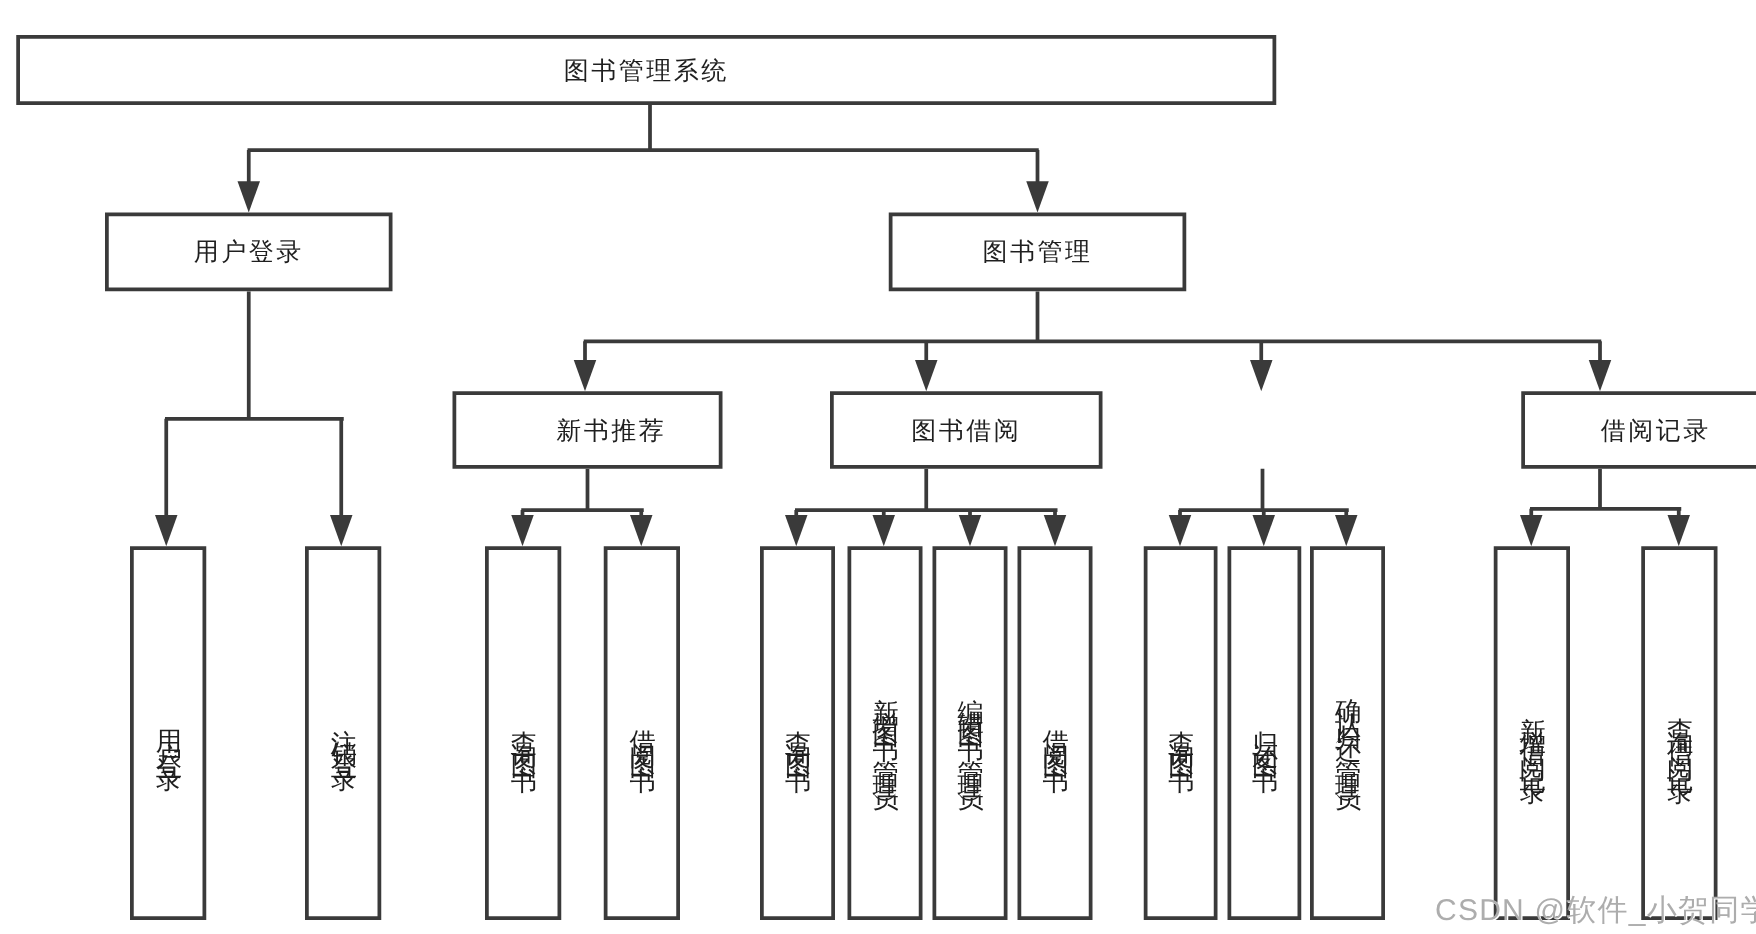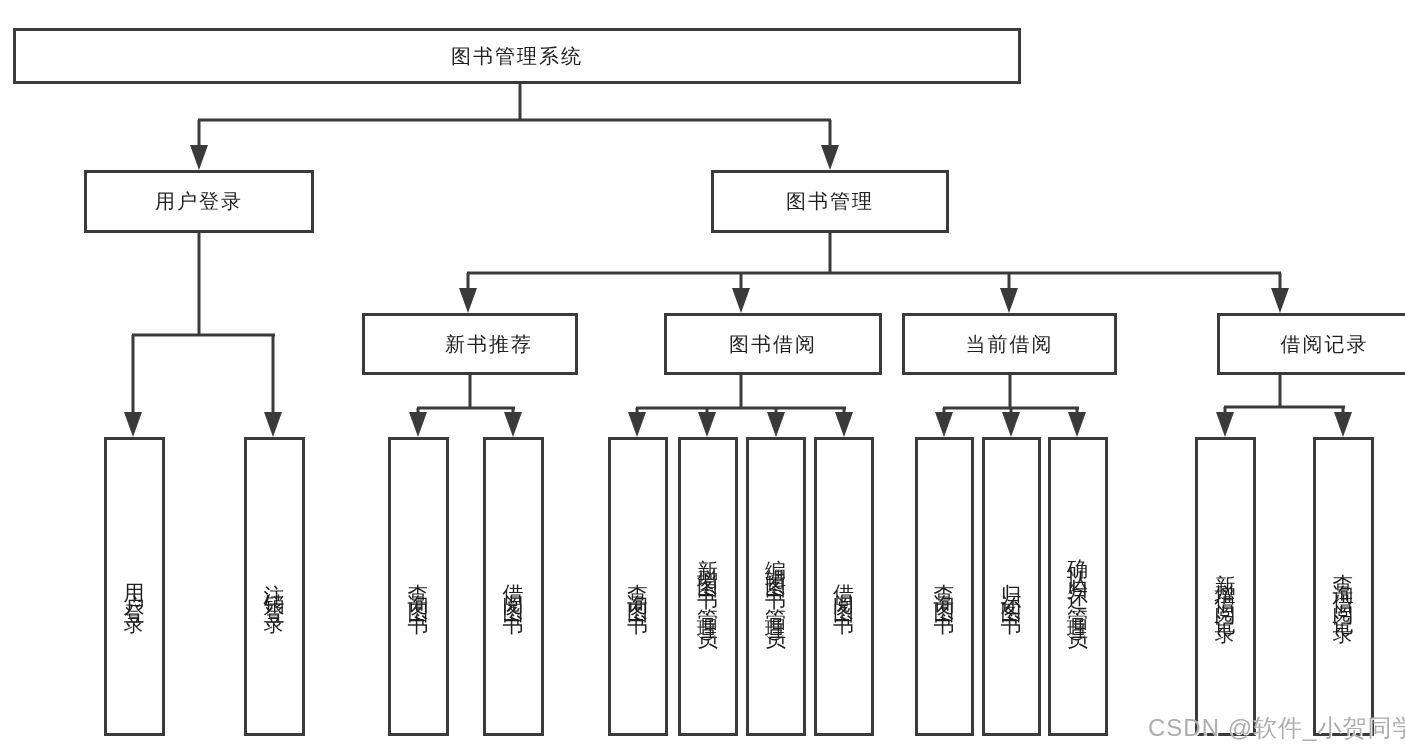--- a/index.html
+++ b/index.html
@@ -139,21 +139,20 @@
     </g>
   </svg>
 
   <div class="node" style="left:13px; top:28px; width:1008px; height:56px;">图书管理系统</div>
 
   <div class="node" style="left:84px; top:170px; width:230px; height:63px;">用户登录</div>
   <div class="node" style="left:711px; top:170px; width:238px; height:63px;">图书管理</div>
 
   <div class="node" style="left:362px; top:313px; width:216px; height:62px;padding-left:38px;">新书推荐</div>
   <div class="node" style="left:632px; top:313px; width:218px; height:62px;margin-left:32px;">图书借阅</div>
-  <div class="node" style="left:902px; top:313px; width:215px; height:62px;">当前借阅</div>
   <div class="node" style="left:1172px; top:313px; width:215px; height:62px;margin-left:45px;">借阅记录</div>
 
   <div class="node leaf" style="left:104px; top:437px; width:61px; height:299px;">
     <span class="vtext">用户登录</span>
   </div>
   <div class="node leaf" style="left:244px; top:437px; width:61px; height:299px;">
     <span class="vtext">注销登录</span>
   </div>
 
   <div class="node leaf" style="left:388px; top:437px; width:61px; height:299px;">

